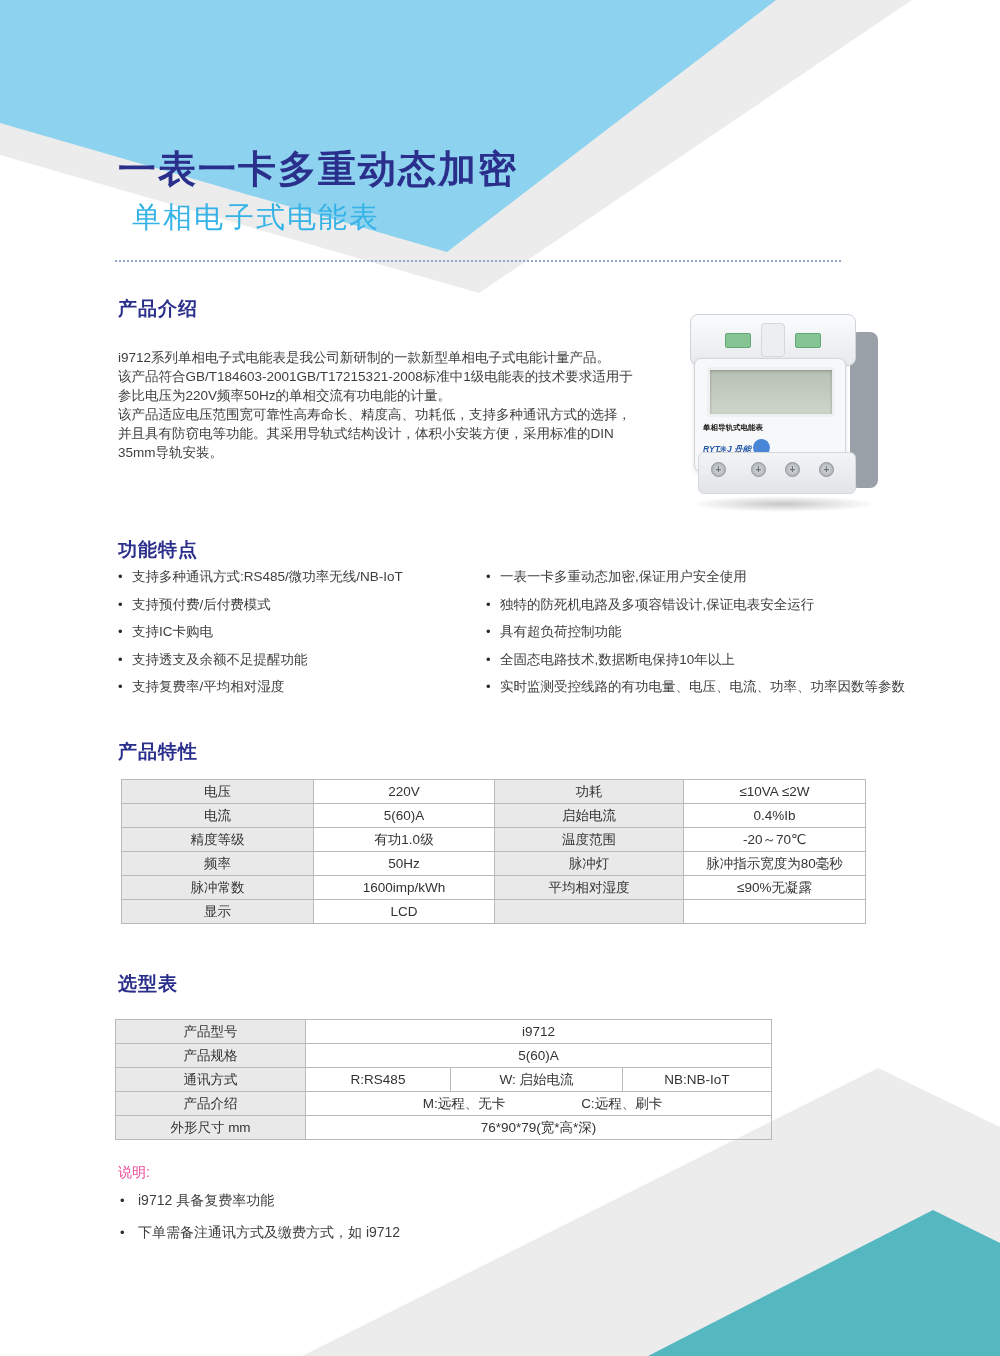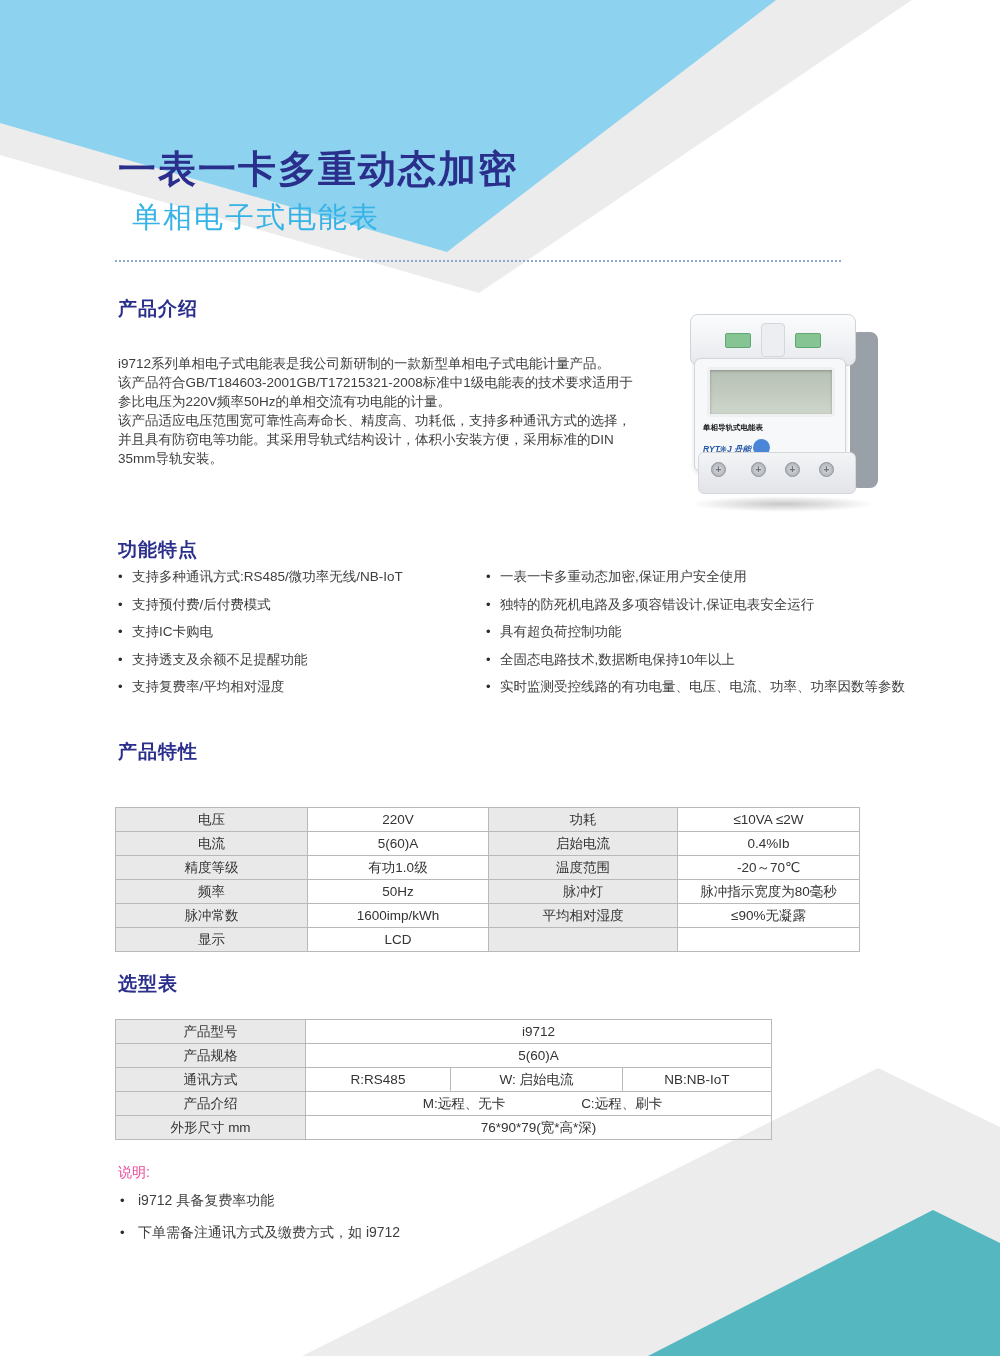--- a/index.html
+++ b/index.html
@@ -20,21 +20,21 @@
     color:#2b2f8c;letter-spacing:2px;z-index:2;}
   .page-subtitle{position:absolute;left:132px;top:198px;font-size:29px;color:#36b3e6;
     letter-spacing:2px;z-index:2;}
   .dotted-rule{position:absolute;left:115px;top:260px;width:726px;height:0;
     border-top:2px dotted #8fa6c8;z-index:2;}
   
   .sec-h{position:absolute;left:118px;font-size:19px;font-weight:bold;color:#2b2f8c;
     letter-spacing:1px;z-index:2;}
   
   .intro-p{position:absolute;left:118px;top:348px;width:545px;font-size:13.5px;
-    line-height:19px;color:#3e3e3e;z-index:2;margin-top:6px;}
+    line-height:19px;color:#3e3e3e;z-index:2;}
   .intro-p div{white-space:nowrap;}
   
   .meter{position:absolute;left:676px;top:302px;width:206px;height:210px;z-index:2;}
   .meter *{position:absolute;box-sizing:border-box;}
   .m-shadow{left:14px;right:6px;bottom:0;height:16px;border-radius:50%;
     background:radial-gradient(closest-side,rgba(0,0,0,.22),rgba(0,0,0,0));}
   .m-side{right:4px;top:30px;width:28px;height:156px;background:#9aa0a8;border-radius:8px;}
   .m-topcover{left:14px;top:12px;width:166px;height:52px;border-radius:8px;
     background:linear-gradient(#fbfcfd,#e7e9ed);border:1px solid #d0d3d8;}
   .m-term{top:18px;width:26px;height:15px;background:#87c494;border:1px solid #60a873;border-radius:2px;}
@@ -62,21 +62,21 @@
   .feat-col.right{left:486px;width:414px;}
   .feat-item{display:flex;align-items:flex-start;margin-bottom:10.5px;font-size:13.5px;color:#3e3e3e;}
   .blt{width:14px;flex:0 0 14px;color:#2b2b2b;font-size:13px;line-height:17px;}
   .feat-item span.txt{line-height:17px;white-space:nowrap;}
   
   table{border-collapse:collapse;position:absolute;table-layout:fixed;z-index:2;
     font-size:13.5px;color:#333;}
   td{border:1px solid #b9b9b9;height:23px;text-align:center;padding:0 4px;overflow:hidden;
     white-space:nowrap;}
   td.lbl{background:#e9e9e9;}
-  .specs-table{left:115px;top:779px;width:744px;margin-top:28px;}
+  .specs-table{left:121px;top:779px;width:744px;}
   .sel-table{left:115px;top:1019px;width:656px;}
   .pay-gap{margin-right:72px;padding-left:8px;}
   
   .notes-h{position:absolute;left:118px;top:1164px;font-size:14px;color:#ec4899;z-index:2;}
   .note-item{position:absolute;left:120px;display:flex;font-size:14px;color:#3e3e3e;z-index:2;}
   .note-item .blt{width:18px;flex:0 0 18px;}
 </style>
 </head>
 <body>
 

